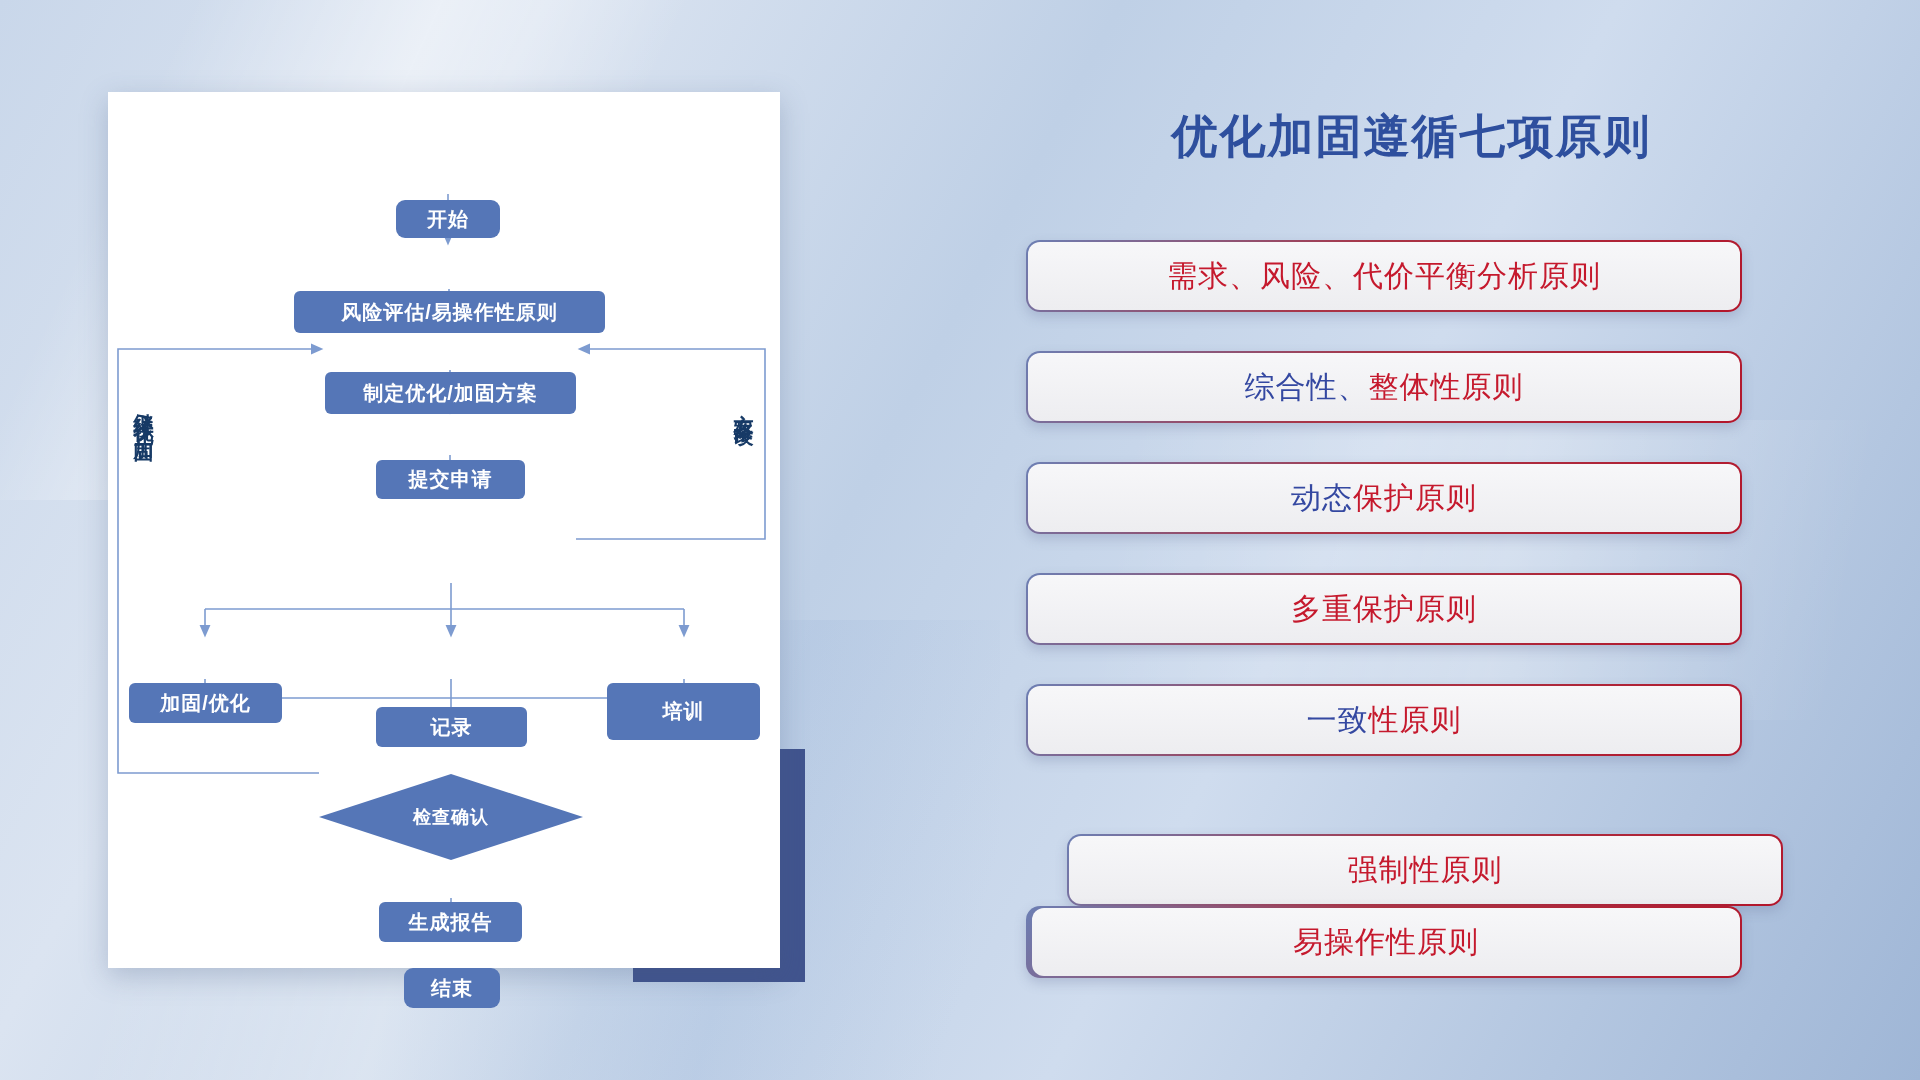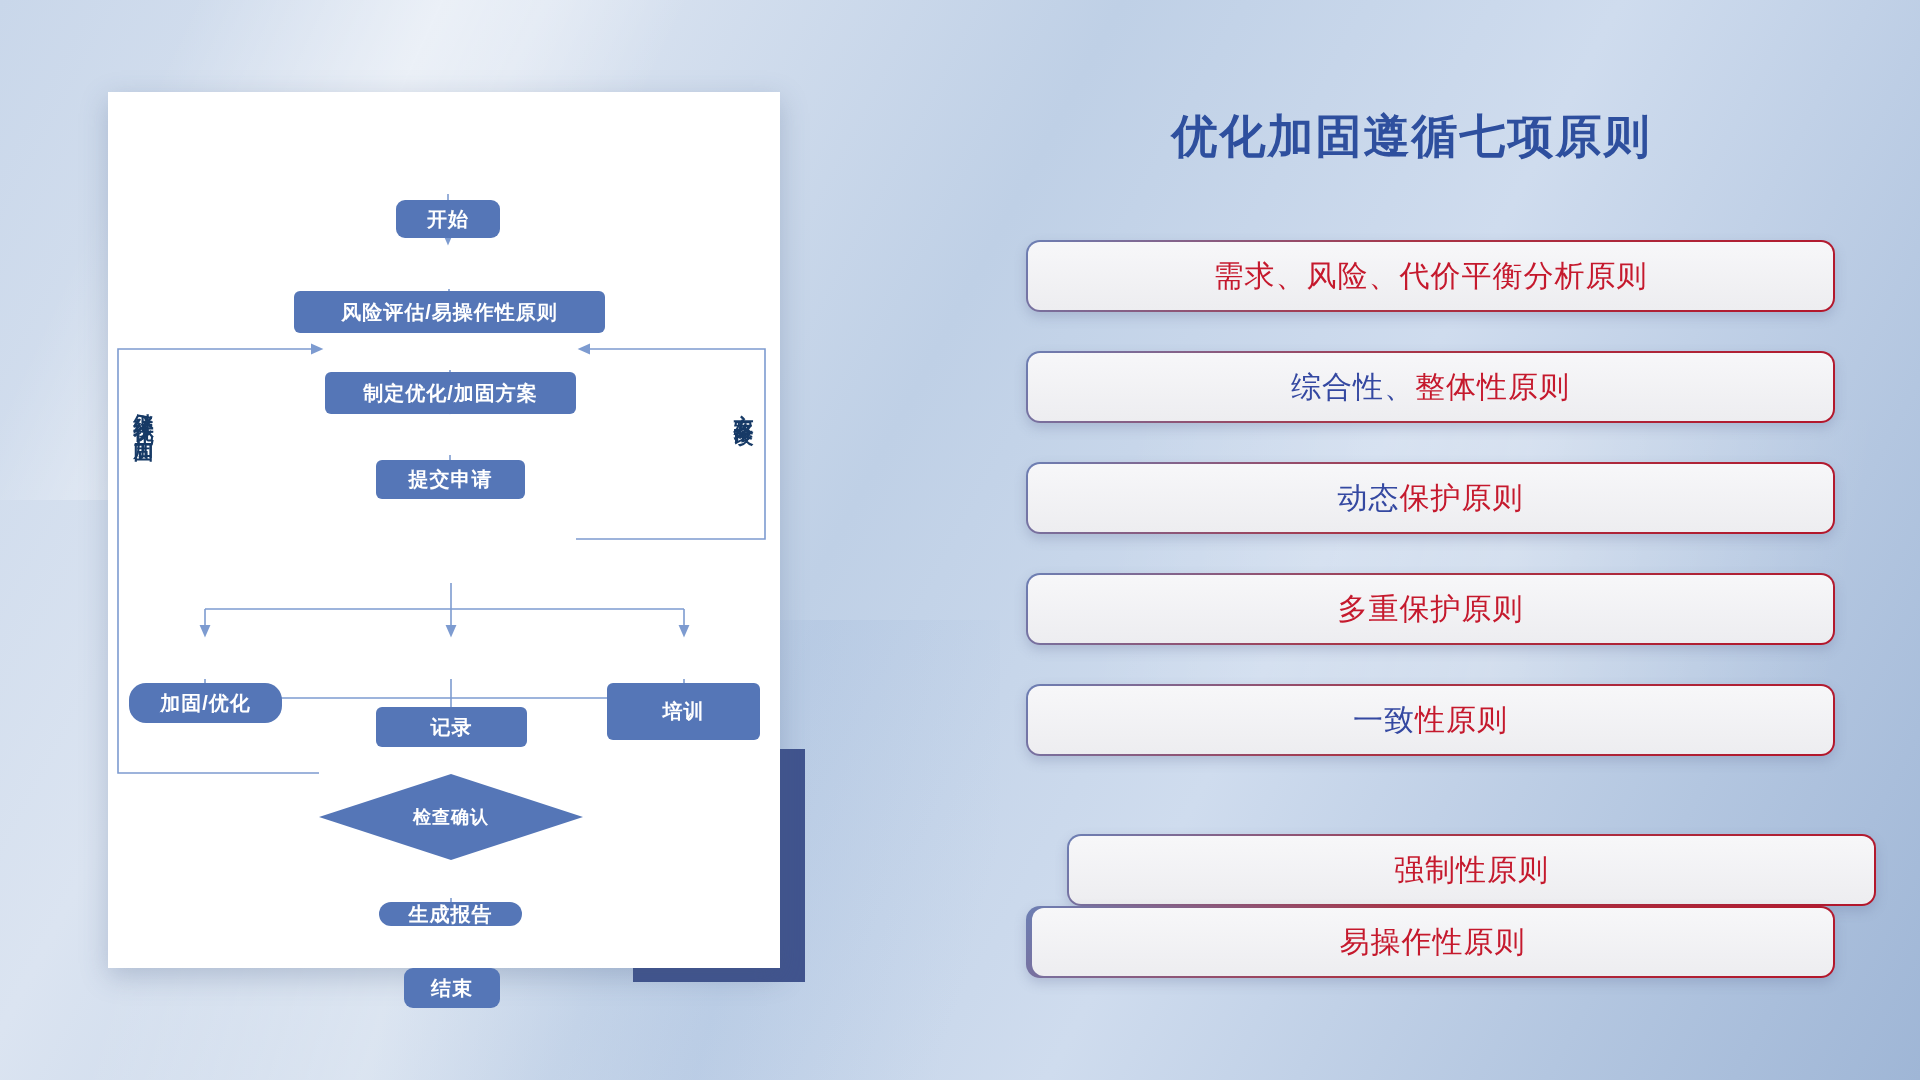--- a/index.html
+++ b/index.html
@@ -26,36 +26,36 @@
   .fc-node{position:absolute;background:#5576b7;color:#ffffff;display:flex;align-items:center;justify-content:center;
     font-size:20px;font-weight:600;letter-spacing:1px;border-radius:6px;z-index:2;white-space:nowrap;margin-top:44px;}
   .fc-round{border-radius:9px;}
   .fc-diamond{clip-path:polygon(50% 0%,100% 50%,50% 100%,0% 50%);border-radius:0;font-size:18px;}
 
   .n-start{left:288px;top:64px;width:104px;height:38px;}
   .n-risk{left:186px;top:155px;width:311px;height:42px;}
   .n-plan{left:217px;top:236px;width:251px;height:42px;}
   .n-submit{left:268px;top:324px;width:149px;height:39px;}
   .n-confirm{left:218px;top:403px;width:250px;height:88px;}
-  .n-reinforce{left:21px;top:547px;width:153px;height:40px;border-radius:17px;}
+  .n-reinforce{left:21px;top:547px;width:153px;height:40px;}
   .n-record{left:268px;top:571px;width:151px;height:40px;}
   .n-training{left:499px;top:547px;width:153px;height:57px;text-align:right;}
   .n-check{left:211px;top:638px;width:264px;height:86px;}
-  .n-report{left:271px;top:766px;width:143px;height:24px;border-radius:12px;}
+  .n-report{left:271px;top:766px;width:143px;height:40px;}
   .n-end{left:296px;top:832px;width:96px;height:40px;}
 
   .v-label{position:absolute;writing-mode:vertical-rl;font-size:20px;font-weight:600;color:#173a66;
     letter-spacing:4px;z-index:2;line-height:1;}
   .v-left{left:26px;top:306px;height:150px;}
   .v-right{left:626px;top:306px;height:96px;}
 
   .panel-title{position:absolute;left:1026px;top:106px;width:771px;text-align:center;
     font-size:46px;font-weight:bold;color:#2e4f9e;letter-spacing:2px;z-index:2;}
 
-  .pbox{position:absolute;left:1026px;width:809px;height:72px;border-radius:14px;padding:2px;box-sizing:border-box;
+  .pbox{position:absolute;left:1026px;width:716px;height:72px;border-radius:14px;padding:2px;box-sizing:border-box;
     background:linear-gradient(135deg,#6c7fb4 0%,#a93446 45%,#b3162b 100%);
     box-shadow:0 5px 12px rgba(100,110,150,.28);z-index:2;}
   .pbox-inner{width:100%;height:100%;border-radius:12px;box-sizing:border-box;
     background:linear-gradient(180deg,#f7f7f9 0%,#ededf0 100%);
     display:flex;align-items:center;justify-content:center;font-size:30px;letter-spacing:1px;}
   .p-blue{color:#3448a1;}
   .p-red{color:#c5192d;}
   .pb-1{top:240px;} .pb-2{top:351px;} .pb-3{top:462px;} .pb-4{top:573px;}
   .pb-5{top:684px;} .pb-6{top:834px;margin-left:41px;} .pb-7{top:906px;padding-left:6px;}
 </style>

